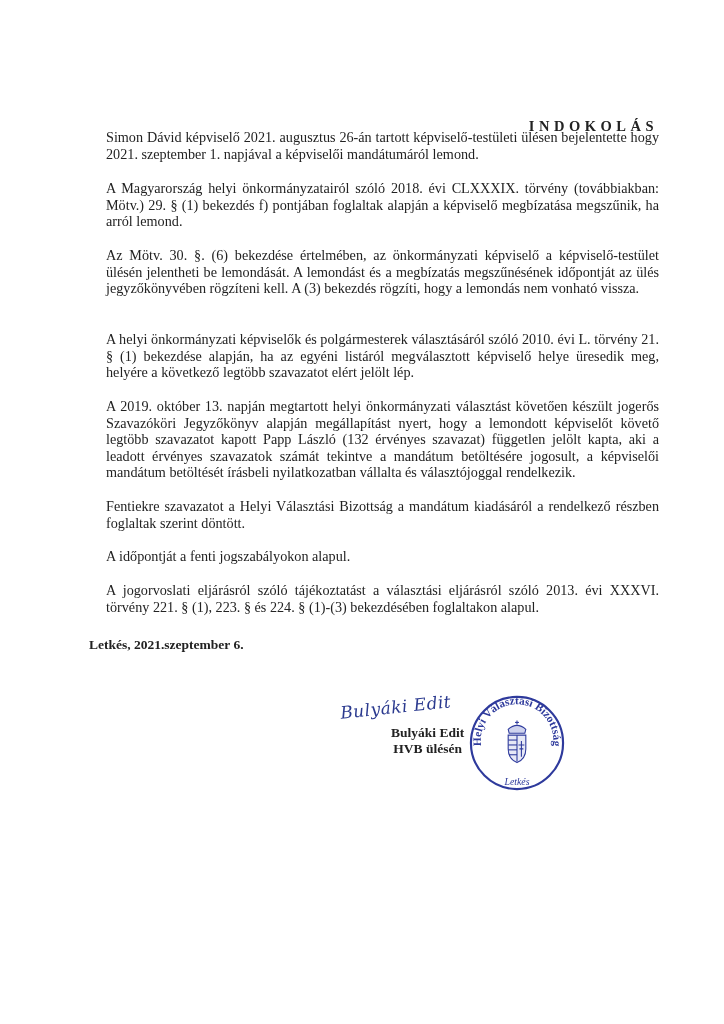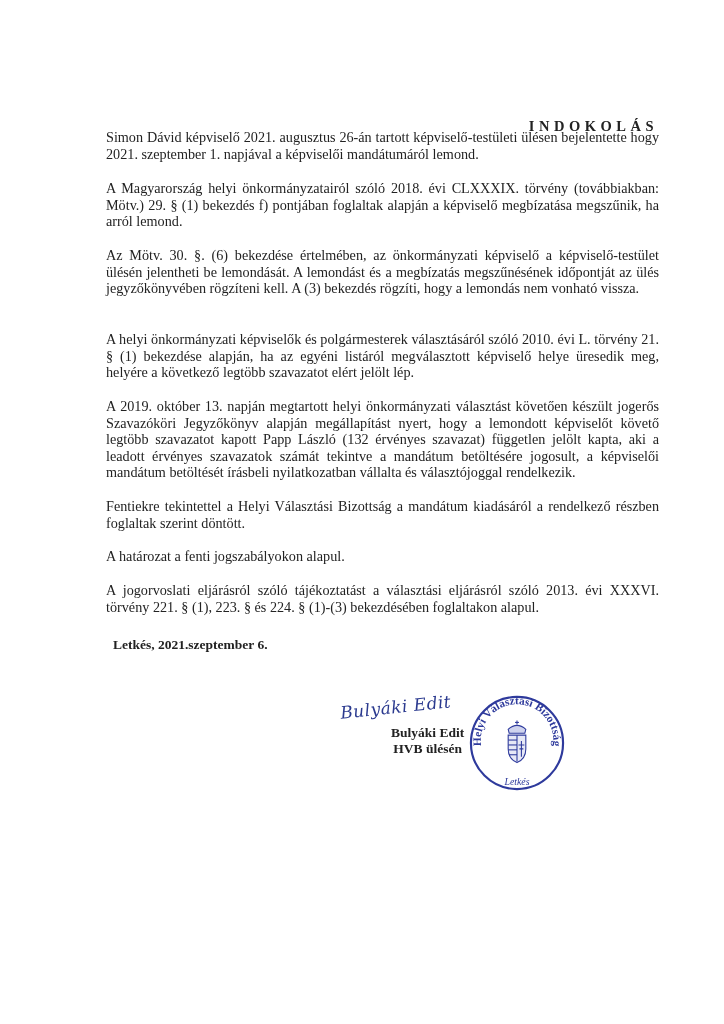--- a/index.html
+++ b/index.html
@@ -3,41 +3,41 @@
 <meta charset="utf-8">
 <style>
   html, body { margin: 0; padding: 0; background: #ffffff; }
   body { width: 724px; height: 1024px; position: relative; overflow: hidden;
          font-family: "Liberation Serif", "DejaVu Serif", serif; color: #1a1a1a; }
   .page { position: absolute; left: 89px; top: 0; width: 553px; }
   .title { position: absolute; left: 16px; top: 82px; width: 553px; text-align: right;
            font-weight: bold; font-size: 14.5px; letter-spacing: 4.5px; color: #222; margin-top: 36px; }
   .para { position: absolute; left: 0; width: 553px; font-size: 14.2px; line-height: 16.6px;
           text-align: justify; margin: 17px; color: #222; }
-  .place-date { position: absolute; left: 0; top: 637px; font-weight: bold; font-size: 13.5px; color: #222; margin-left: 24px; }
+  .place-date { position: absolute; left: 0; top: 637px; font-weight: bold; font-size: 13.5px; color: #222; }
   .sig-script { position: absolute; left: 340px; top: 697px; font-family: "DejaVu Serif", serif;
                 font-style: italic; font-size: 17px; color: #2b3a8f; transform: rotate(-6deg);
                 letter-spacing: 0.5px; }
   .sig-name { position: absolute; left: 391px; top: 725px; font-weight: bold; font-size: 13.5px;
               color: #222; text-align: center; line-height: 16px; }
   .stamp { position: absolute; left: 468px; top: 694px; width: 98px; height: 98px; }
 </style>
 </head>
 <body>
 
 <div class="page">
   <div class="title">INDOKOLÁS</div>
 
   <p class="para" style="top:112px;">Simon Dávid képviselő  2021. augusztus 26-án tartott képviselő-testületi ülésen   bejelentette hogy 2021. szeptember 1. napjával a képviselői mandátumáról lemond.</p>
   <p class="para" style="top:163px;">A Magyarország helyi önkormányzatairól szóló 2018. évi CLXXXIX. törvény (továbbiakban: Mötv.) 29. § (1) bekezdés f) pontjában foglaltak alapján a képviselő megbízatása megszűnik, ha arról lemond.</p>
   <p class="para" style="top:230px;">Az Mötv. 30. §. (6)  bekezdése értelmében, az önkormányzati képviselő a képviselő-testület ülésén jelentheti be lemondását. A lemondást és a megbízatás megszűnésének időpontját az ülés jegyzőkönyvében rögzíteni kell.  A (3) bekezdés rögzíti, hogy a lemondás nem vonható vissza.</p>
   <p class="para" style="top:314px;">A helyi önkormányzati képviselők és polgármesterek választásáról szóló 2010. évi L. törvény 21. § (1) bekezdése alapján, ha az egyéni listáról megválasztott képviselő helye üresedik meg, helyére a következő legtöbb szavazatot elért jelölt lép.</p>
   <p class="para" style="top:381px;">A 2019. október 13. napján megtartott helyi önkormányzati választást követően készült jogerős Szavazóköri Jegyzőkönyv  alapján megállapítást nyert, hogy a lemondott képviselőt követő legtöbb szavazatot kapott Papp László   (132 érvényes szavazat) független jelölt kapta, aki a leadott érvényes szavazatok számát tekintve a mandátum betöltésére jogosult, a képviselői mandátum betöltését írásbeli nyilatkozatban vállalta és választójoggal rendelkezik.</p>
-  <p class="para" style="top:481px;">Fentiekre tekintettel a Helyi Választási Bizottság a mandátum kiadásáról a rendelkező részben foglaltak szerint döntött.</p>
-  <p class="para" style="top:531px;">A határozat a fenti jogszabályokon alapul.</p>
+  <p class="para" style="top:481px;">Fentiekre szavazatot a Helyi Választási Bizottság a mandátum kiadásáról a rendelkező részben foglaltak szerint döntött.</p>
+  <p class="para" style="top:531px;">A időpontját a fenti jogszabályokon alapul.</p>
   <p class="para" style="top:565px;">A jogorvoslati eljárásról szóló tájékoztatást a választási eljárásról szóló 2013. évi XXXVI. törvény 221. § (1), 223. § és 224. § (1)-(3) bekezdésében foglaltakon alapul.</p>
 
   <div class="place-date">Letkés, 2021.szeptember 6.</div>
 </div>
 
 <div class="sig-script">Bulyáki Edit</div>
 <div class="sig-name">
   <div>Bulyáki Edit</div>
   <div>HVB ülésén</div>
 </div>

